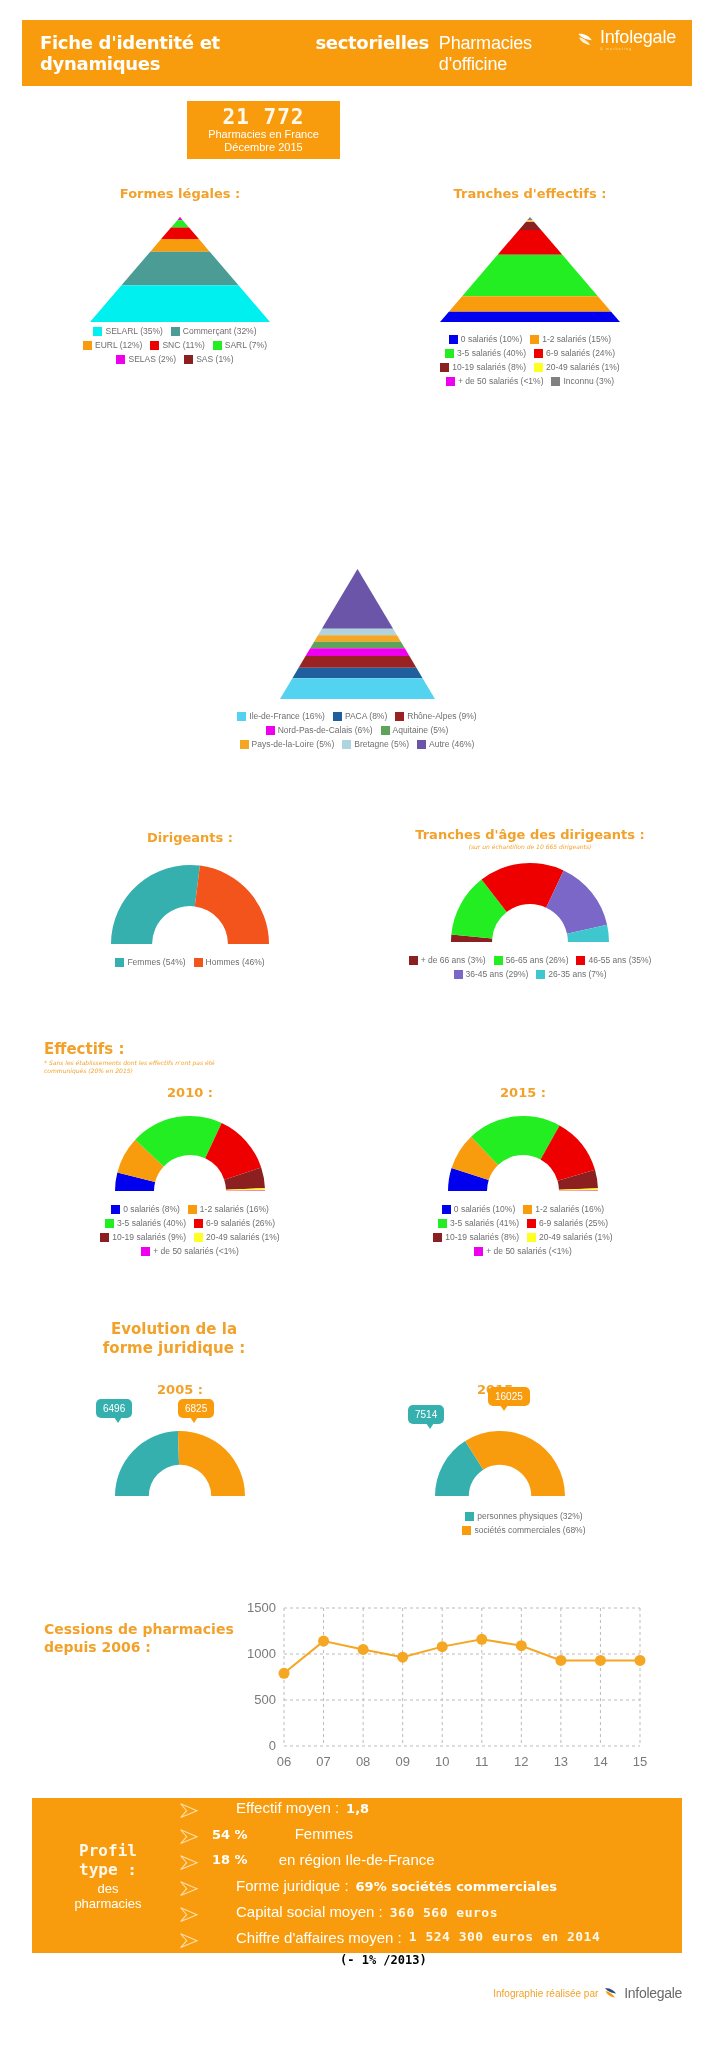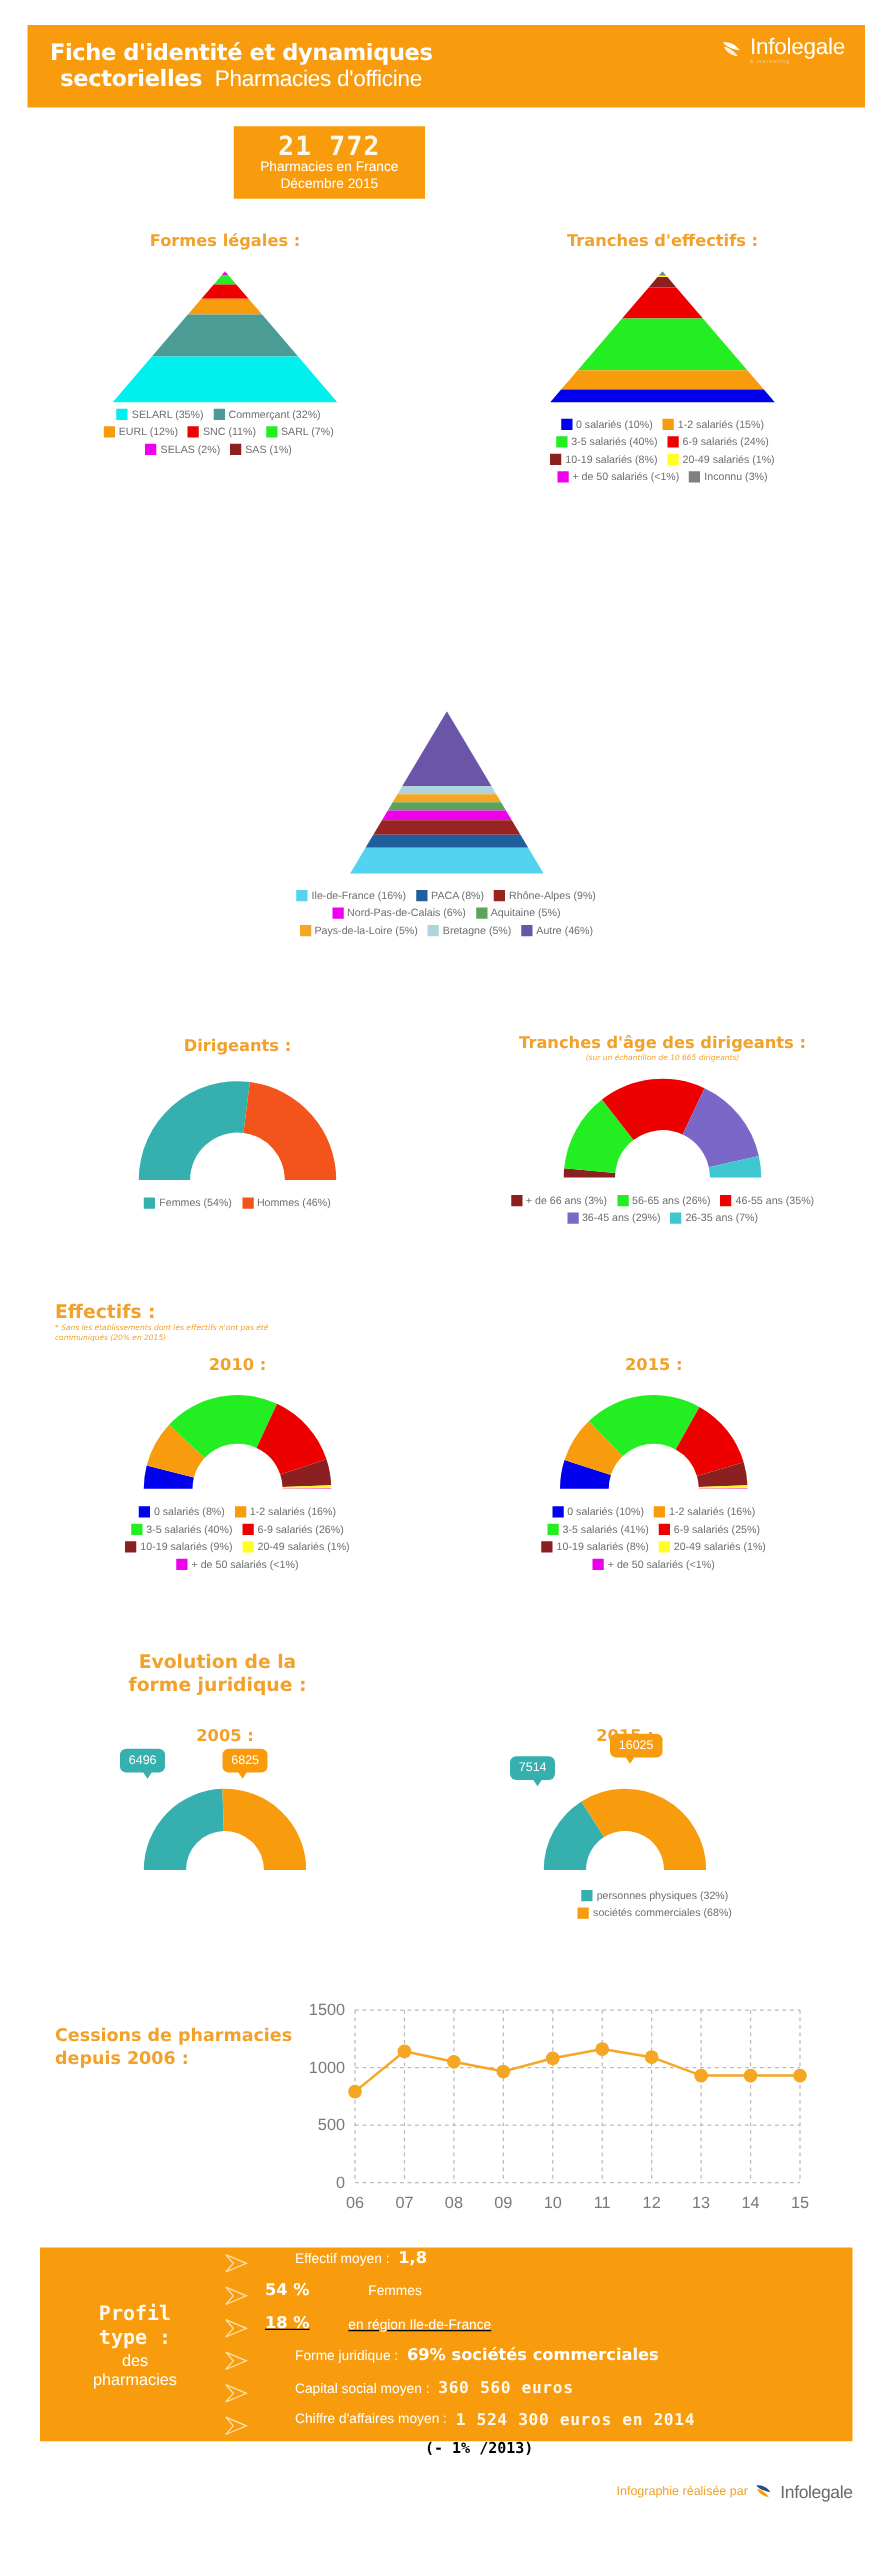--- a/index.html
+++ b/index.html
@@ -10,21 +10,21 @@
   }
   body { width: 714px; height: 2048px; position: relative; overflow: hidden; }
 
   
   .header-band {
     position: absolute; left: 22px; top: 20px; width: 670px; height: 66px;
     background: #f89c0e;
     display: flex; align-items: center; justify-content: space-between;
     padding: 0 16px 0 18px;
   }
-  .header-titles { display: flex; flex-direction: column; justify-content: center; align-items: center; }
+  .header-titles { display: flex; flex-direction: row; justify-content: center; }
   .h-line1 {
     color: #ffffff; font-weight: bold; font-size: 18px; letter-spacing: -0.3px;
     line-height: 21px; font-family: "DejaVu Sans", sans-serif;
   }
   .h-line2 { display: flex; align-items: baseline; gap: 10px; line-height: 21px; }
   .h-line2-bold {
     color: #ffffff; font-weight: bold; font-size: 18px; letter-spacing: -0.3px;
     font-family: "DejaVu Sans", sans-serif;
   }
   .h-line2-light { color: #ffffff; font-size: 18px; font-weight: 300; letter-spacing: -0.2px; }
@@ -104,21 +104,21 @@
     align-items: center; justify-content: center; gap: 2px;
   }
   .profile-kicker {
     color: #fff8ec; font-family: "DejaVu Sans Mono", monospace;
     font-weight: bold; font-size: 16px; line-height: 19px; text-align: center;
   }
   .profile-sub { color: #ffffff; font-size: 13px; line-height: 15px; text-align: center; }
   .profile-rows { flex: 1; display: flex; flex-direction: column; justify-content: center; gap: 3px; }
   .profile-row { display: flex; align-items: baseline; gap: 8px; min-height: 23px; }
   .arrow-ico { width: 26px; flex: 0 0 26px; align-self: center; }
-  .p-text { color: #ffffff; font-size: 11px; padding-left: 24px; }
+  .p-text { color: #ffffff; font-size: 15px; padding-left: 24px; }
   .p-strong {
     color: #ffffff; font-weight: bold; font-size: 13px;
     font-family: "DejaVu Sans", sans-serif;
   }
   .p-mono {
     color: #fff8ec; font-family: "DejaVu Sans Mono", monospace;
     font-weight: bold; font-size: 13px; letter-spacing: 0.5px;
   }
   .p-mono-sm {
     color: #000000; font-family: "DejaVu Sans Mono", monospace;
@@ -624,21 +624,21 @@
         </svg>
         <div style="display: flex; align-items: baseline; gap: 23px; flex-wrap: wrap;">
           <span class="p-strong">54 %</span>
           <span class="p-text">Femmes</span>
         </div>
       </div>
       <div class="profile-row">
         <svg class="arrow-ico" viewBox="0 0 30 20">
           <path d="M3 2 L22 10 L3 18 L10 10 Z" fill="none" stroke="#ffe0ac" stroke-width="1.2"></path>
         </svg>
-        <div style="display: flex; align-items: flex-end; gap: 7px; flex-wrap: wrap; text-decoration: underline;">
+        <div style="display: flex; align-items: center; gap: 7px; flex-wrap: wrap;">
           <span class="p-strong">18 %</span>
           <span class="p-text">en région Ile-de-France</span>
         </div>
       </div>
       <div class="profile-row">
         <svg class="arrow-ico" viewBox="0 0 30 20">
           <path d="M3 2 L22 10 L3 18 L10 10 Z" fill="none" stroke="#ffe0ac" stroke-width="1.2"></path>
         </svg>
         <div style="display: flex; align-items: baseline; gap: 7px; flex-wrap: wrap;">
           <span class="p-text">Forme juridique :</span>

